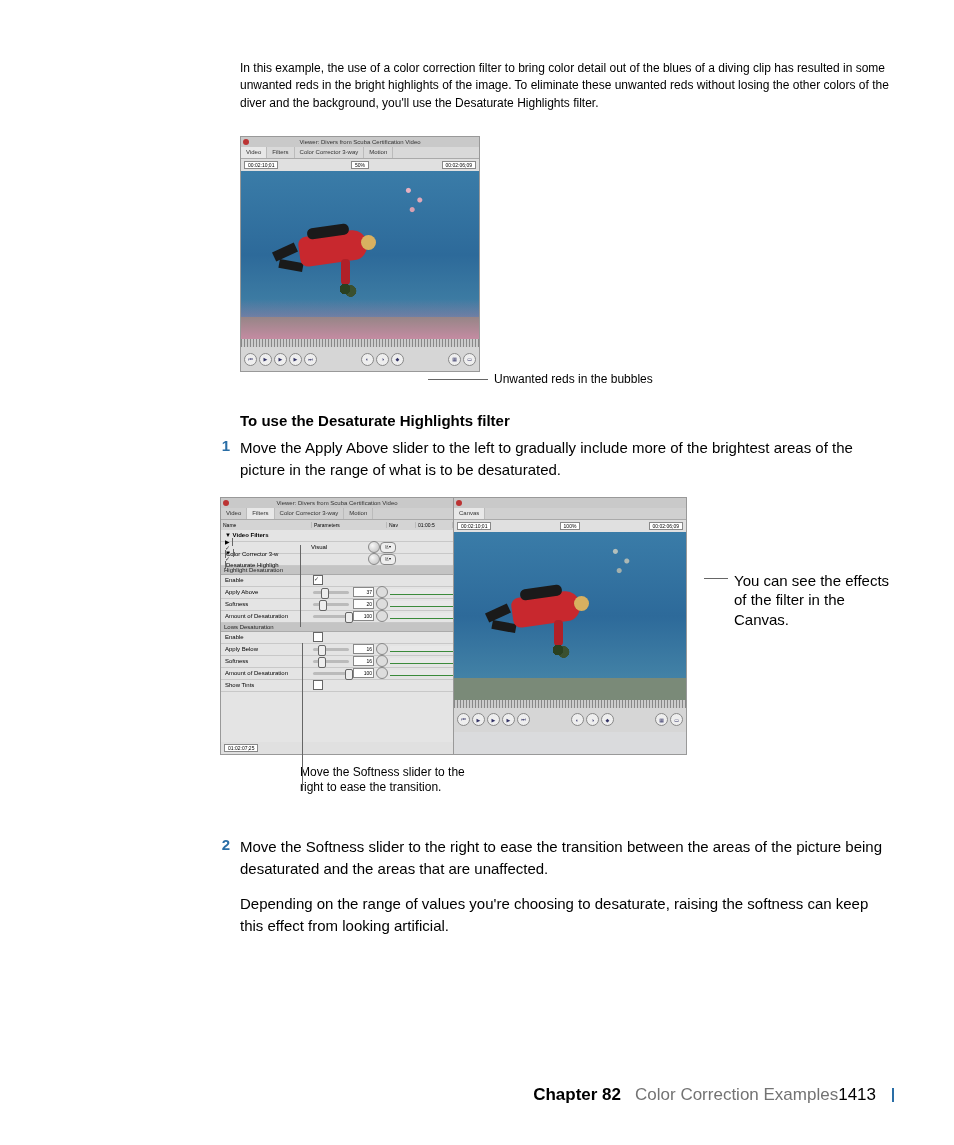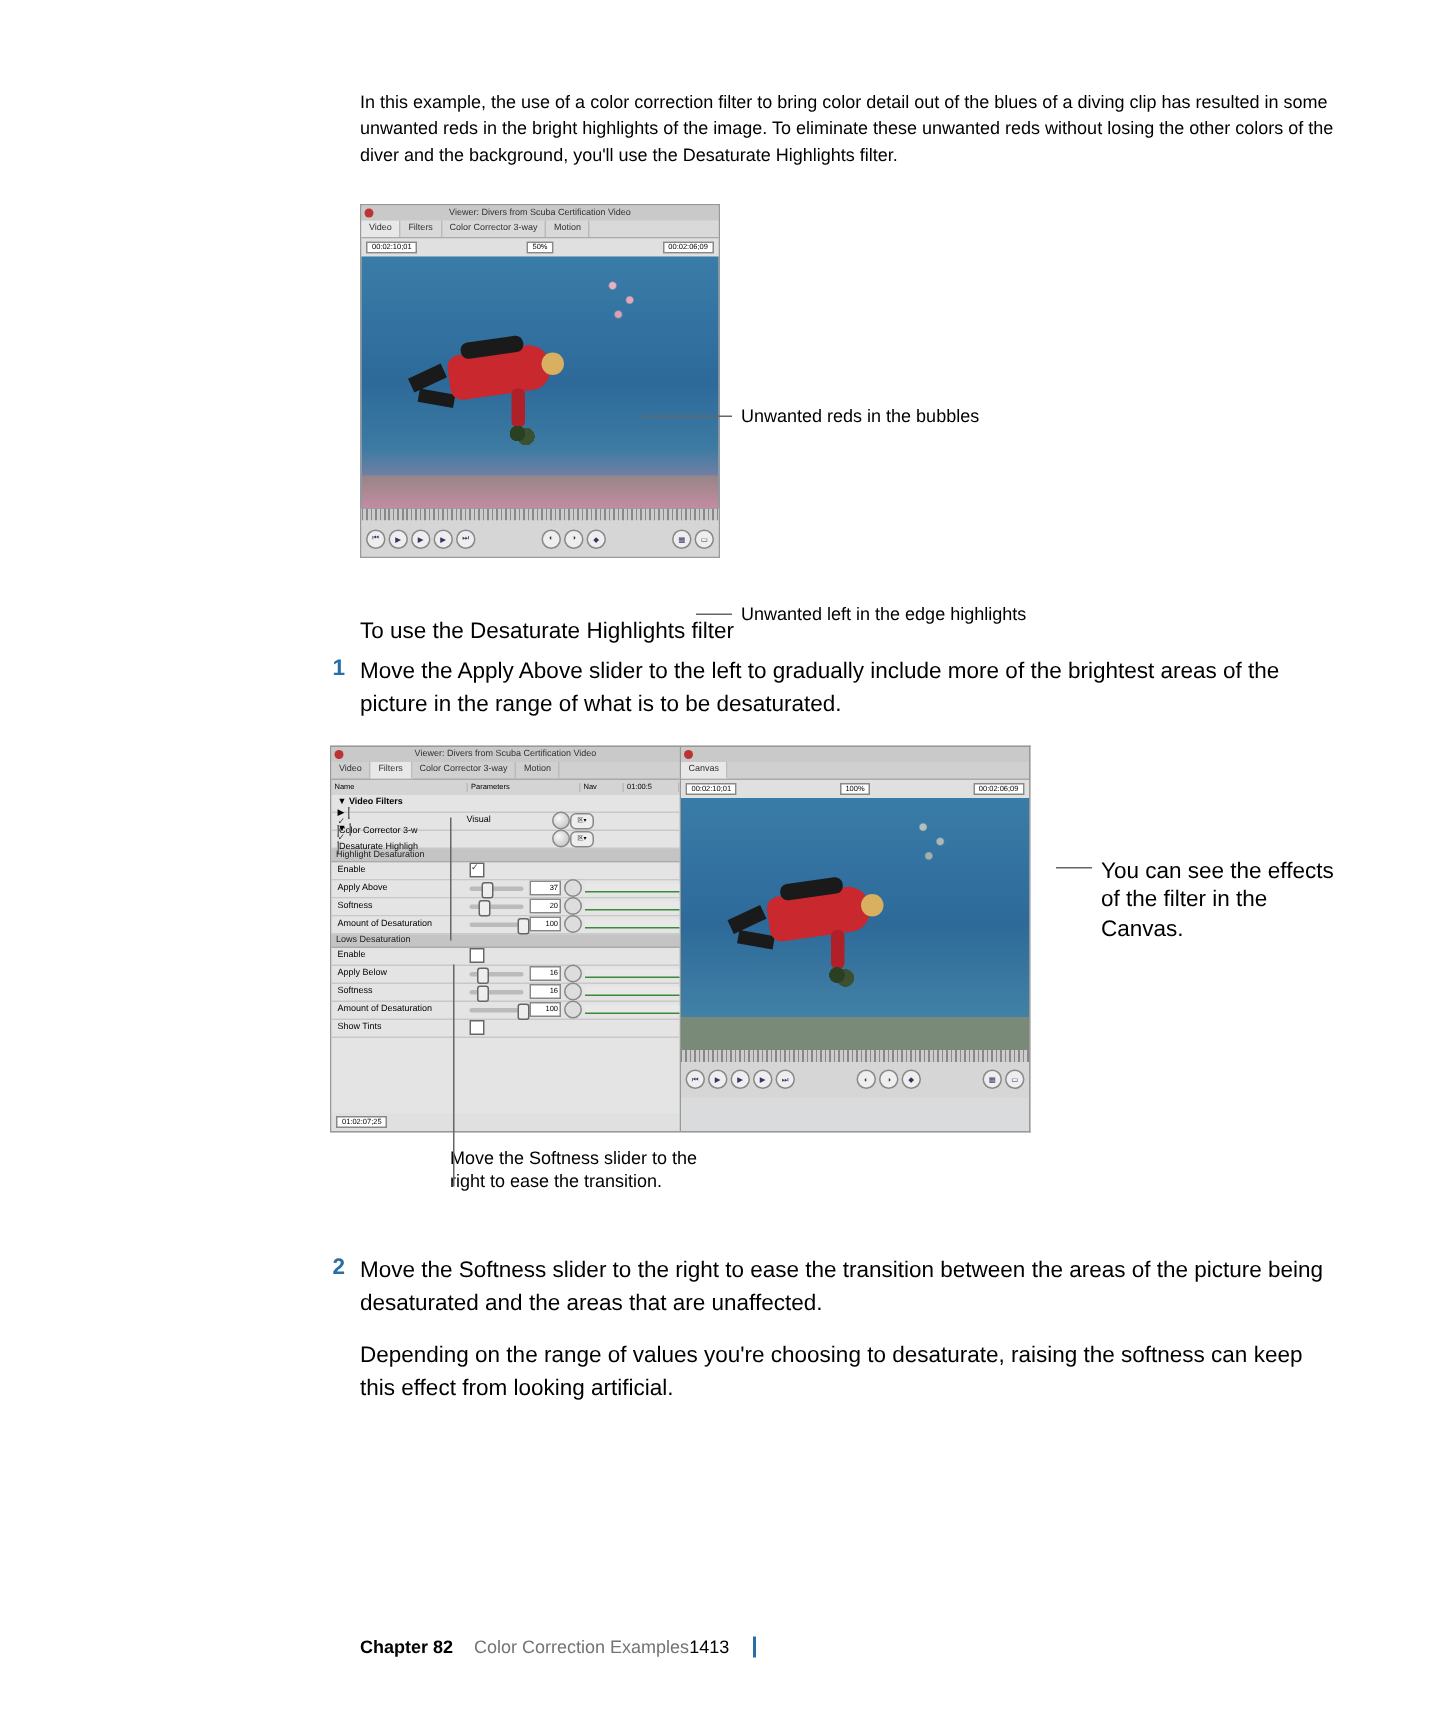--- a/index.html
+++ b/index.html
@@ -1,19 +1,19 @@
 <!DOCTYPE html>
 <html><head>
 <meta charset="utf-8">
 <style>
 body{margin:0;padding:0;font-family:"Myriad Pro","Segoe UI",Arial,sans-serif;background:#fff;color:#000;width:954px}
 .page{position:relative;width:954px;height:1145px;padding:60px 60px 40px 240px;box-sizing:border-box}
 h2{font-size:24px;font-weight:400;color:#2a6ea6;margin:0 0 6px 0;letter-spacing:.2px}
 .intro{font-size:12px;line-height:1.45;margin:0 0 24px 0}
-.fig1-wrap{display:flex;align-items:center;gap:14px;margin-bottom:40px}
+.fig1-wrap{display:flex;align-items:flex-end;gap:14px;margin-bottom:40px}
 .viewer1{width:238px;background:#dadbdd;border:1px solid #999;font-size:6px}
 .vw-title{background:#c9c9c9;height:10px;text-align:center;font-size:6px;color:#333;line-height:10px;position:relative}
 .vw-title::before{content:"";position:absolute;left:2px;top:2px;width:6px;height:6px;border-radius:50%;background:#b33}
 .tabs{display:flex;background:#d9d9d9;height:11px;border-bottom:1px solid #aaa}
 .tab{padding:1px 5px;font-size:6px;color:#333;border-right:1px solid #bbb;line-height:9px}
 .tab.active{background:#e8e8e8}
 .tc-row{display:flex;justify-content:space-between;padding:1px 3px;background:#e0e0e0;height:10px;align-items:center}
 .tc-box{background:#fff;border:1px solid #888;padding:0 3px;font-size:5px}
 .waves{height:8px;background:repeating-linear-gradient(90deg,#888 0,#888 1px,#ccc 1px,#ccc 3px)}
 .transport{display:flex;justify-content:space-between;padding:3px;background:#d6d6d6;height:18px;align-items:center}
@@ -27,21 +27,21 @@
 .diver-head{position:absolute;left:92px;top:12px;width:15px;height:15px;background:#d8b060;border-radius:50%}
 .diver-fin1{position:absolute;left:4px;top:24px;width:24px;height:10px;background:#1a1a1a;transform:rotate(-25deg)}
 .diver-fin2{position:absolute;left:10px;top:38px;width:24px;height:9px;background:#1a1a1a;transform:rotate(10deg)}
 .diver-arm{position:absolute;left:72px;top:36px;width:9px;height:26px;background:#b02028;border-radius:4px}
 .diver-hands{position:absolute;left:62px;top:56px;width:28px;height:20px;background:radial-gradient(circle,#2a4020 30%,transparent 31%),radial-gradient(circle at 70% 60%,#3a5030 25%,transparent 26%)}
 .pink-edge{position:absolute;left:0;right:0;bottom:0;height:40px;background:linear-gradient(0deg,rgba(228,140,180,.7) 0%,rgba(200,120,160,.3) 60%,transparent 100%)}
 .seafloor{position:absolute;left:0;right:0;bottom:0;height:22px;background:#7a8a78}
 .callouts1{font-size:12px;line-height:1.3;position:relative;width:200px;padding-top:32px}
 .co{position:absolute}
 .co-line{position:absolute;height:1px;background:#666}
-.subhead{font-weight:400;font-size:15px;margin:0 0 8px 0}
+.subhead{font-weight:700;font-size:15px;margin:0 0 8px 0}
 .step{display:flex;gap:10px;margin-bottom:16px}
 .step-num{color:#2a6ea6;font-weight:700;font-size:15px;width:14px;text-align:right;flex-shrink:0;margin-left:-24px}
 .step-body{font-size:15px;line-height:1.45}
 .fig2-wrap{position:relative;margin-left:-20px;margin-bottom:40px}
 .fig2-caption-top{font-size:12px;line-height:1.3;width:180px;margin-left:80px;margin-bottom:6px}
 .fig2-panels{display:flex}
 .filters-panel{width:232px;background:#dcdcdc;border:1px solid #999;font-size:6px}
 .fp-tabs{display:flex;height:11px;background:#d0d0d0;border-bottom:1px solid #aaa}
 .fp-hdr{display:flex;height:10px;background:#d4d4d4;font-size:5px;align-items:center}
 .fp-hdr>div{padding:0 2px;border-right:1px solid #bbb}
@@ -56,21 +56,21 @@
 .fp-slider{flex:1;height:3px;background:#bbb;position:relative;border-radius:2px;margin:0 2px}
 .fp-thumb{position:absolute;top:-3px;width:6px;height:9px;background:#eee;border:1px solid #666;border-radius:2px}
 .fp-val{width:18px;height:8px;background:#fff;border:1px solid #888;font-size:5px;text-align:right;padding-right:1px;line-height:8px}
 .fp-kf{width:10px;height:10px;border-radius:50%;border:1px solid #888;background:#ddd;margin:0 2px}
 .fp-timeline{flex:1;background:#e8e8e8}
 .canvas2{width:232px;background:#dadbdd;border:1px solid #999;border-left:none;font-size:6px}
 .canvas2-img{height:168px;position:relative;overflow:hidden;background:linear-gradient(180deg,#3a7ca8 0%,#2d6a9a 50%,#4a8aaa 100%)}
 .fig2-right-caption{position:absolute;left:514px;top:74px;font-size:15px;line-height:1.3;width:170px}
 .fig2-caption-bottom{font-size:12px;line-height:1.3;width:180px;margin-left:80px;margin-top:10px}
 .ptr-line{position:absolute;width:1px;background:#666}
-.footer{position:absolute;bottom:40px;left:240px;right:60px;display:flex;align-items:center;justify-content:flex-start;font-size:12px}
+.footer{position:absolute;bottom:40px;left:240px;right:60px;display:flex;align-items:center;justify-content:flex-end;font-size:17px}
 .footer-left{display:flex;gap:14px}
 .footer-chap{font-weight:700}
 .footer-title{color:#737373}
 .footer-bar{width:2px;height:14px;background:#2a6ea6;margin-left:16px}
 .footer-page{font-weight:400}
 </style>
 </head>
 <body>
 
 <div class="page">

